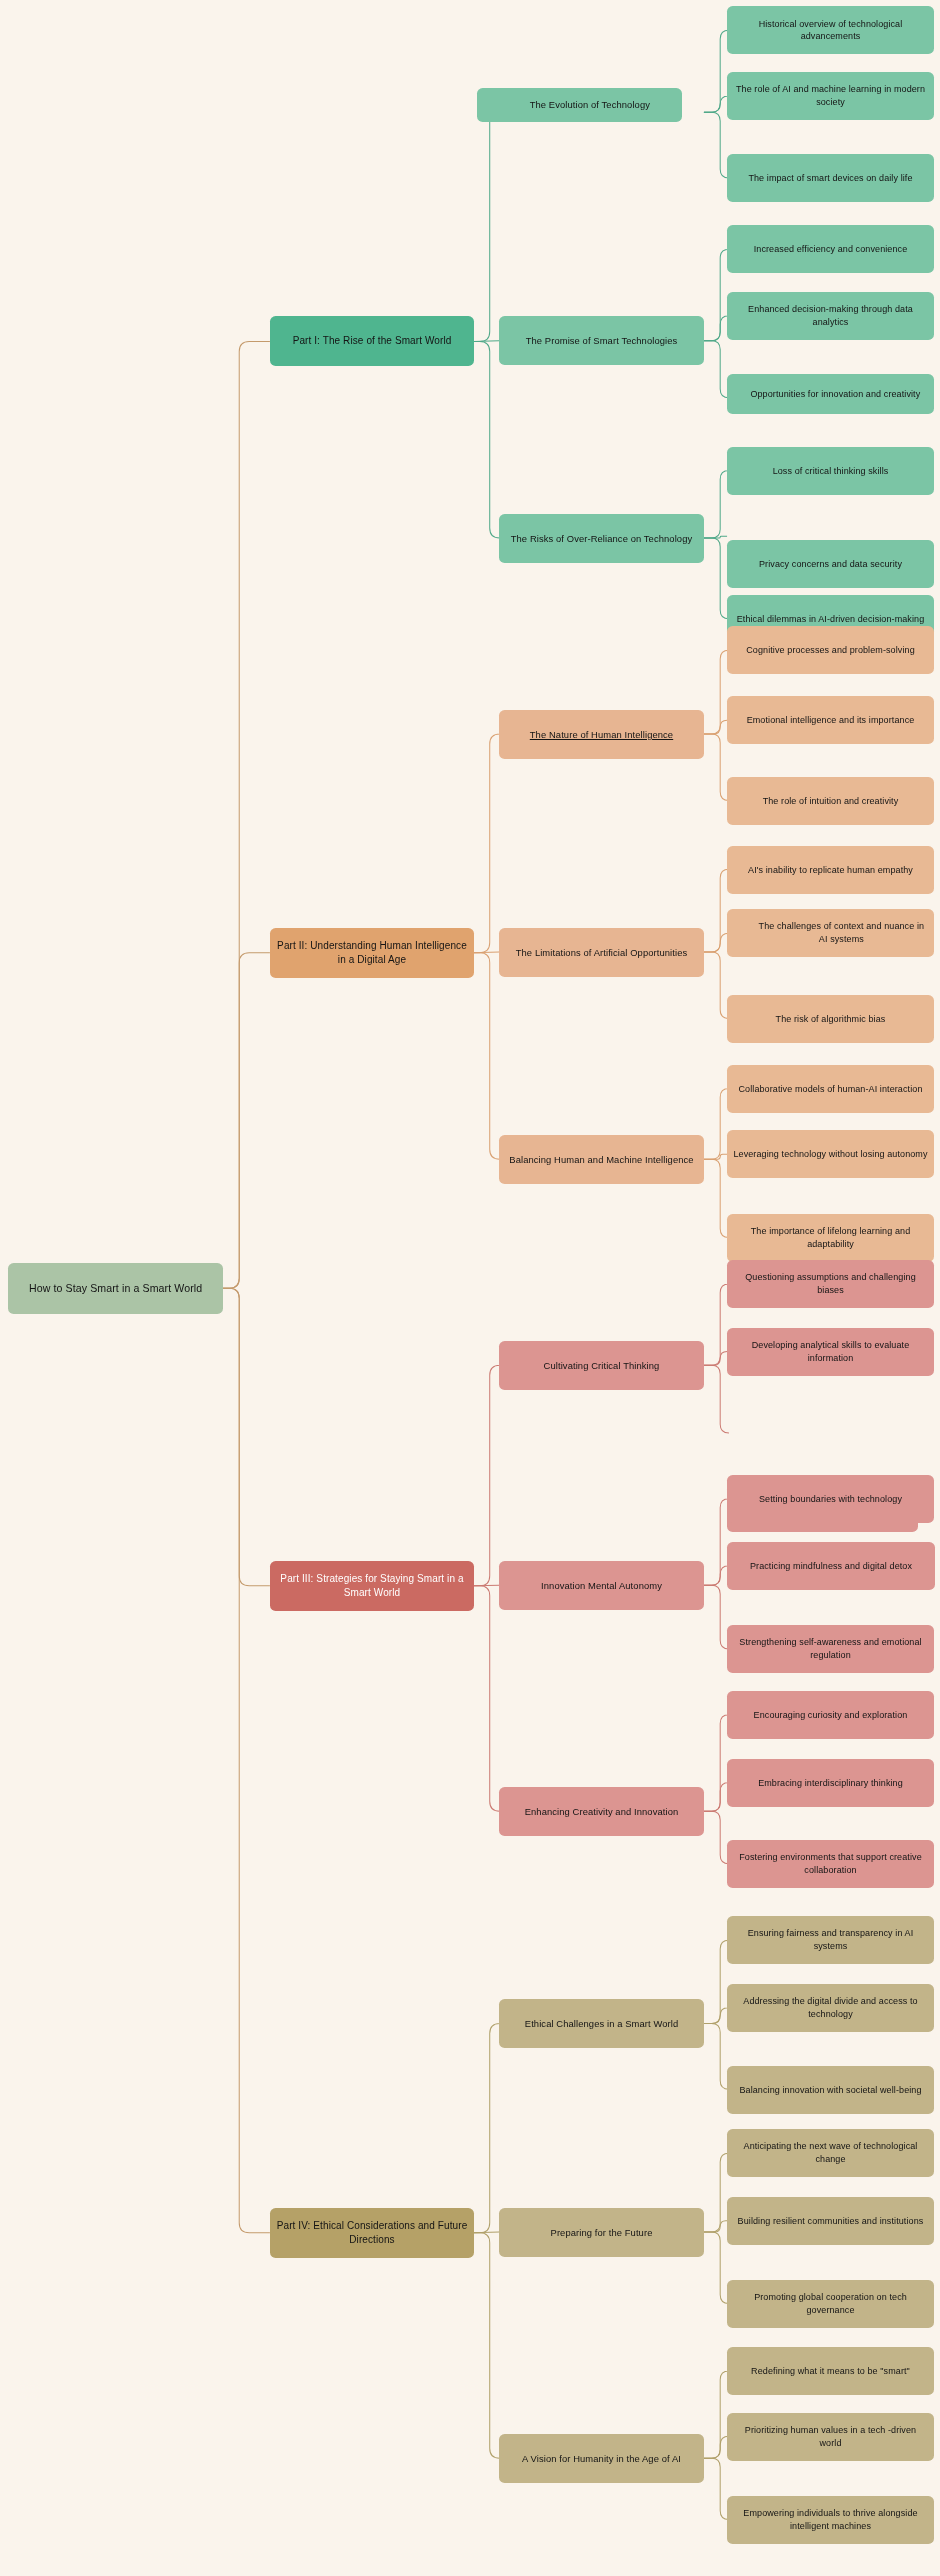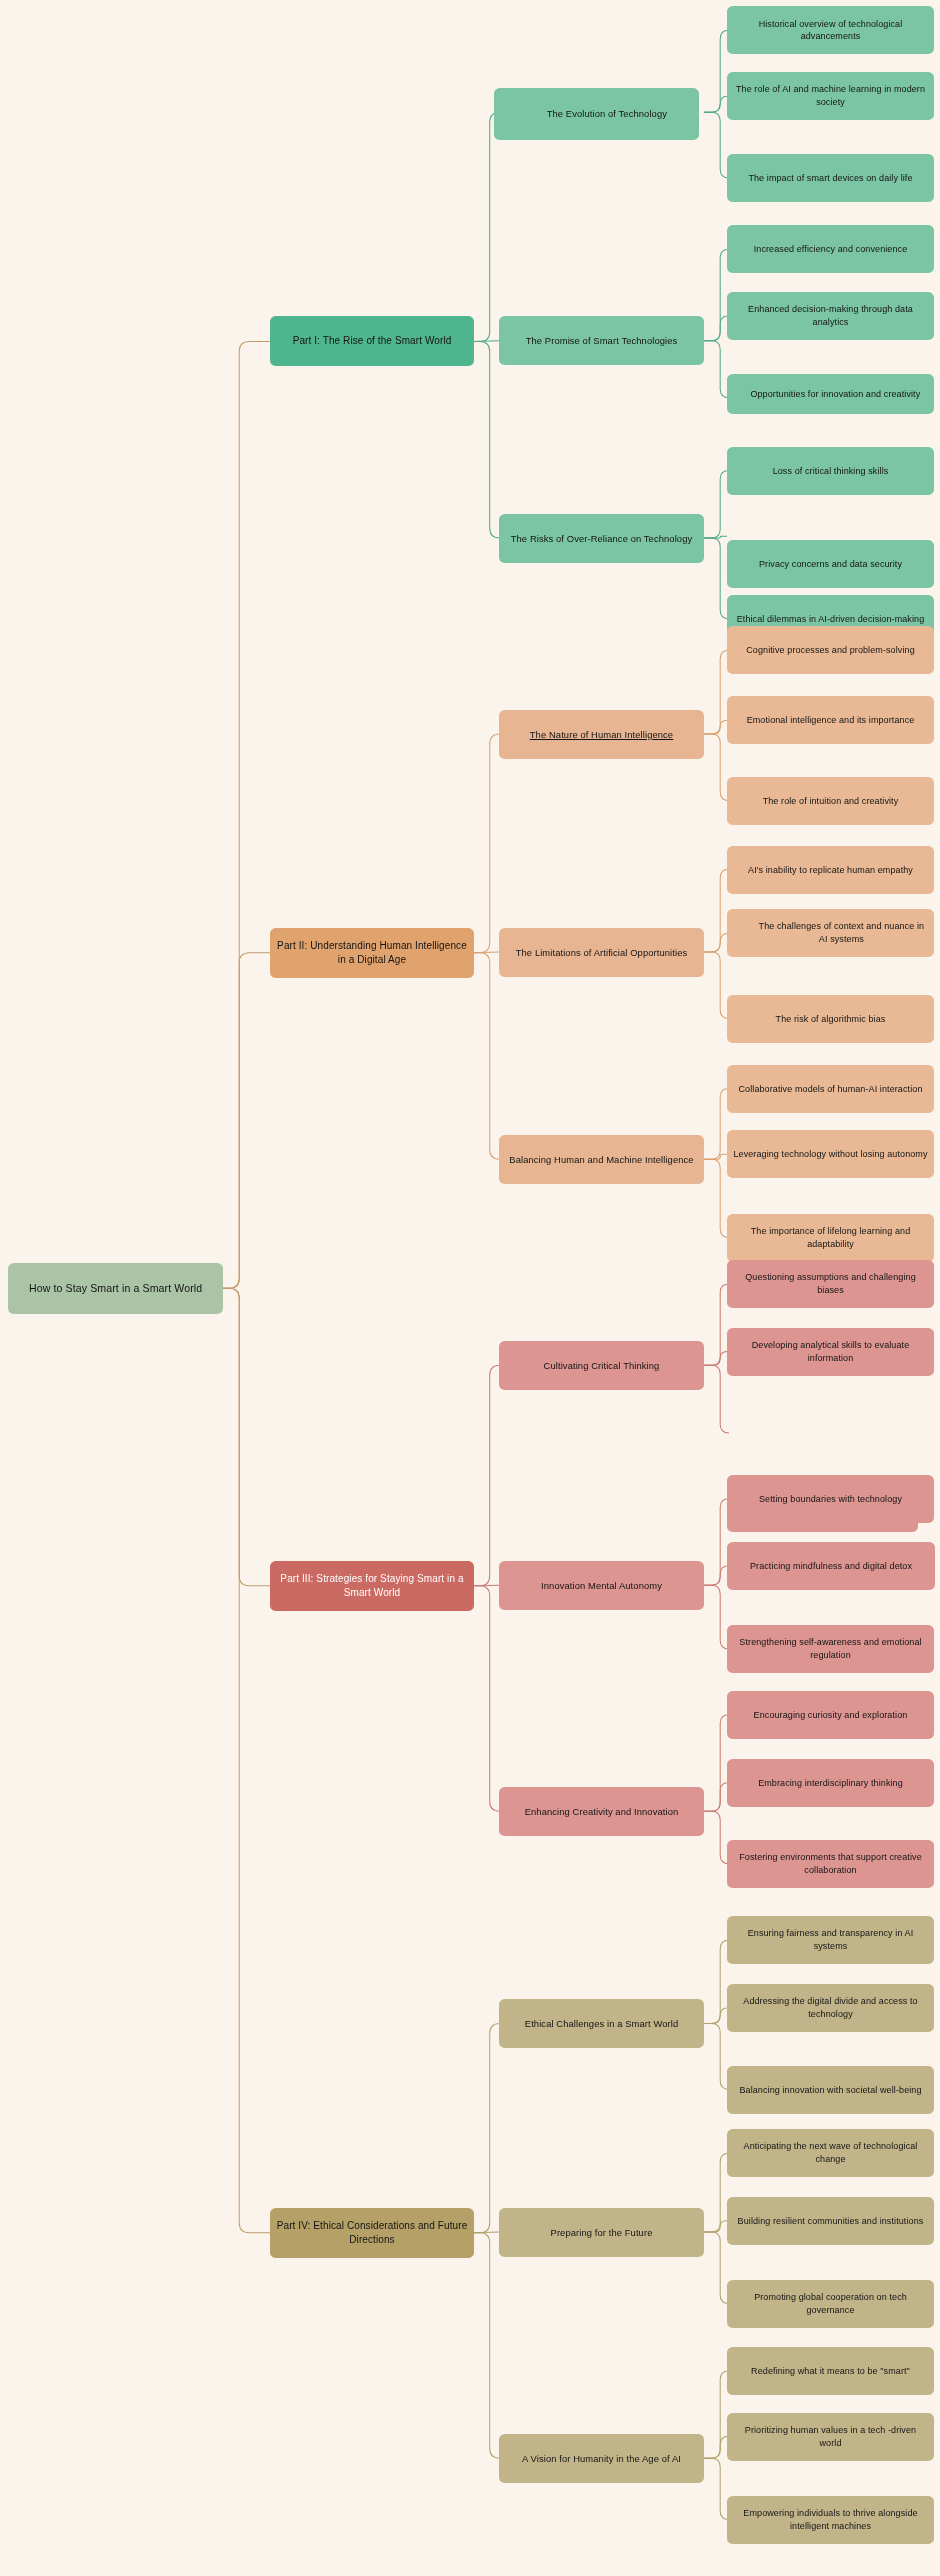--- a/index.html
+++ b/index.html
@@ -122,21 +122,21 @@
       <path d="M 1124 3925 L 1136 3925 Q 1150 3925 1150 3911 L 1150 3904 Q 1150 3890 1164 3890 L 1161 3890" fill="none" stroke="#b0a06a" stroke-width="1.6"></path>
       <path d="M 1124 3925 L 1136 3925 Q 1150 3925 1150 3939 L 1150 4009 Q 1150 4023 1164 4023 L 1161 4023" fill="none" stroke="#b0a06a" stroke-width="1.6"></path>
     </svg>
   <div id="nodes">
       <div class="node lvl-root c-root" style="left: 8.1px; top: 1263px; width: 215px; height: 51px;">
         <span>How to Stay Smart in a Smart World</span>
       </div>
       <div class="node lvl-part c-g-part" style="left: 270px; top: 316px; width: 204px; height: 50px;">
         <span>Part I: The Rise of the Smart World</span>
       </div>
-      <div class="node lvl-mid c-g-mid" style="left: 494px; top: 88px; width: 205px; height: 52px; padding-left: 27px;">
+      <div class="node lvl-mid c-g-mid" style="left: 477px; top: 88px; width: 205px; height: 34px; padding-left: 27px;">
         <span>The Evolution of Technology</span>
       </div>
       <div class="node lvl-leaf c-g-leaf" style="left: 727px; top: 6.3px; width: 207px; height: 48px;">
         <span>Historical overview of technological advancements</span>
       </div>
       <div class="node lvl-leaf c-g-leaf" style="left: 727px; top: 72px; width: 207px; height: 48px;">
         <span>The role of AI and machine learning in modern society</span>
       </div>
       <div class="node lvl-leaf c-g-leaf" style="left: 727px; top: 154px; width: 207px; height: 48px;">
         <span>The impact of smart devices on daily life</span>

